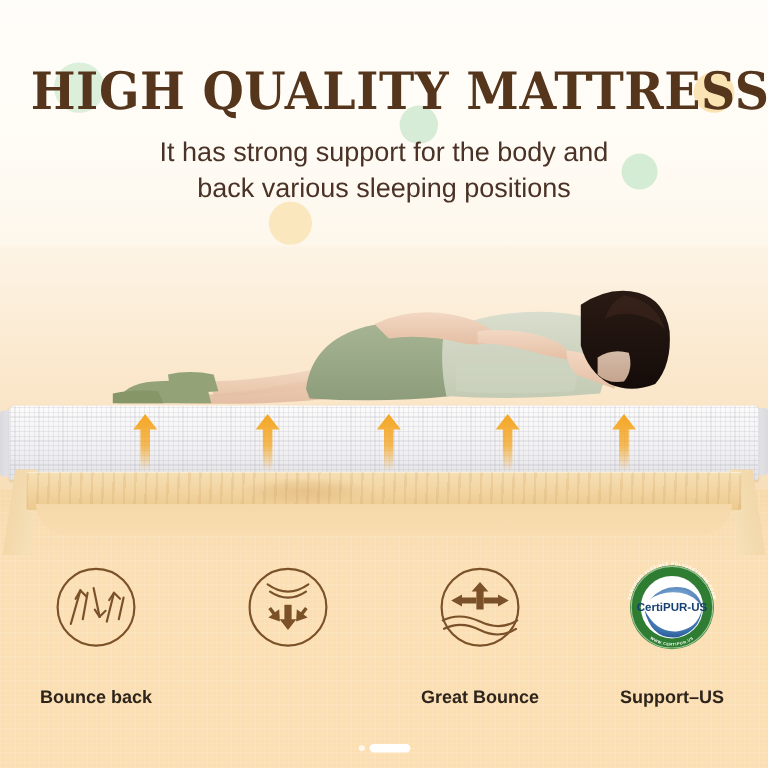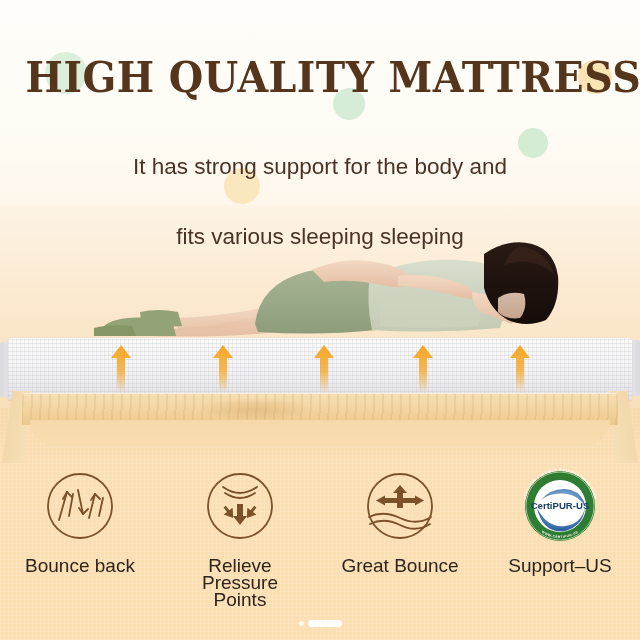--- a/index.html
+++ b/index.html
@@ -39,21 +39,21 @@
     position:absolute;left:0;top:52px;width:640px;text-align:center;
     font-family:"DejaVu Serif",serif;
     font-weight:700;font-size:43px;letter-spacing:.5px;
     color:#55361c;white-space:nowrap;
     transform:scaleX(.92);
   }
   .subtitle{
     position:absolute;left:0;top:112px;width:640px;text-align:center;
     font-size:22.5px;line-height:30px;color:#4a3326;font-weight:400;
   }
-  .subtitle span{display:block;margin-top:40px;}
+  .subtitle span{display:block;}
 
   
   .mattress{
     position:absolute;left:8px;top:338px;width:624px;height:62px;
     background:linear-gradient(180deg,#fbfbfb 0%,#f2f2f4 55%,#e2e2e6 100%);
     border-radius:4px 4px 2px 2px;
     box-shadow:0 1px 2px rgba(120,100,70,.16);
   }
   .mattress::after{
     content:"";position:absolute;inset:0;border-radius:4px;
@@ -103,22 +103,22 @@
   
   .features{
     position:absolute;left:0;top:466px;width:640px;height:130px;
     display:flex;align-items:flex-start;
   }
   .feature{
     flex:1 1 0;display:flex;flex-direction:column;align-items:center;
   }
   .feat-icon{width:86px;height:86px;}
   .feat-label{
-    margin-top:5px;text-align:center;font-size:19px;line-height:17px;
-    color:#2e241c;font-weight:400;max-width:120px;
+    margin-top:21px;text-align:center;font-size:15px;line-height:17px;
+    color:#2e241c;font-weight:700;max-width:120px;
   }
 
   .pager{
     position:absolute;left:0;top:620px;width:640px;
     display:flex;justify-content:center;align-items:center;gap:4px;
   }
   .dot{width:5px;height:5px;border-radius:50%;background:rgba(255,255,255,.75);}
   .pill{width:34px;height:7px;border-radius:4px;background:#ffffff;}
 </style>
 </head>
@@ -134,21 +134,21 @@
       <div class="deco" style="left: 45px; top: 52px; width: 42px; height: 42px; background: rgb(220, 239, 218);"></div>
       <div class="deco" style="left: 333px; top: 88px; width: 32px; height: 32px; background: rgb(214, 236, 214);"></div>
       <div class="deco" style="left: 518px; top: 128px; width: 30px; height: 30px; background: rgb(212, 236, 211);"></div>
       <div class="deco" style="left: 578px; top: 60px; width: 34px; height: 34px; background: rgb(251, 228, 180);"></div>
       <div class="deco" style="left: 224px; top: 168px; width: 36px; height: 36px; background: rgb(251, 231, 189);"></div>
     </div>
 
   <div class="headline">HIGH QUALITY MATTRESS</div>
   <div class="subtitle">
     <span>It has strong support for the body and</span>
-    <span>fits various sleeping sleeping</span>
+    <span>back various sleeping positions</span>
   </div>
 
   <svg class="person" viewBox="0 0 480 110">
     <defs>
       <linearGradient id="skin" x1="0" y1="0" x2="0" y2="1">
         <stop offset="0%" stop-color="#f3d8c3"></stop>
           <stop offset="100%" stop-color="#e4bfa4"></stop>
       </linearGradient>
       <linearGradient id="shirt" x1="0" y1="0" x2="0" y2="1">
         <stop offset="0%" stop-color="#d9ddcd"></stop>
@@ -277,21 +277,20 @@
         <g stroke="#7a5128" stroke-width="1.8" fill="none" stroke-linecap="round">
           <path d="M28 27 Q43 37 58 27"></path>
           <path d="M26 21 Q43 33 60 21"></path>
         </g>
         <g fill="#7a5128">
           <path d="M40 38 h6 v12 h4 l-7 9 l-7 -9 h4 z"></path>
           <path d="M28 40 l4 4 l3 -3 l2 10 l-10 -2 l3 -3 l-4 -4 z" transform="rotate(8 30 46)"></path>
           <path d="M58 40 l-4 4 l-3 -3 l-2 10 l10 -2 l-3 -3 l4 -4 z" transform="rotate(-8 56 46)"></path>
         </g>
       </svg>
-      <div class="feat-label">Relieve Pressure<br>Points</div>
     </div>
 
     <div class="feature">
       <svg class="feat-icon" viewBox="0 0 86 86">
         <circle cx="43" cy="40" r="32" fill="none" stroke="#7a5128" stroke-width="1.8"></circle>
         <g fill="#7a5128">
           <path d="M40 26 h6 v16 h-6 z"></path>
             <path d="M43 19 l7 8 h-14 z"></path>
           <path d="M26 32 h14 v5 h-14 z"></path>
             <path d="M19 34.5 l9 -5 v10 z"></path>

